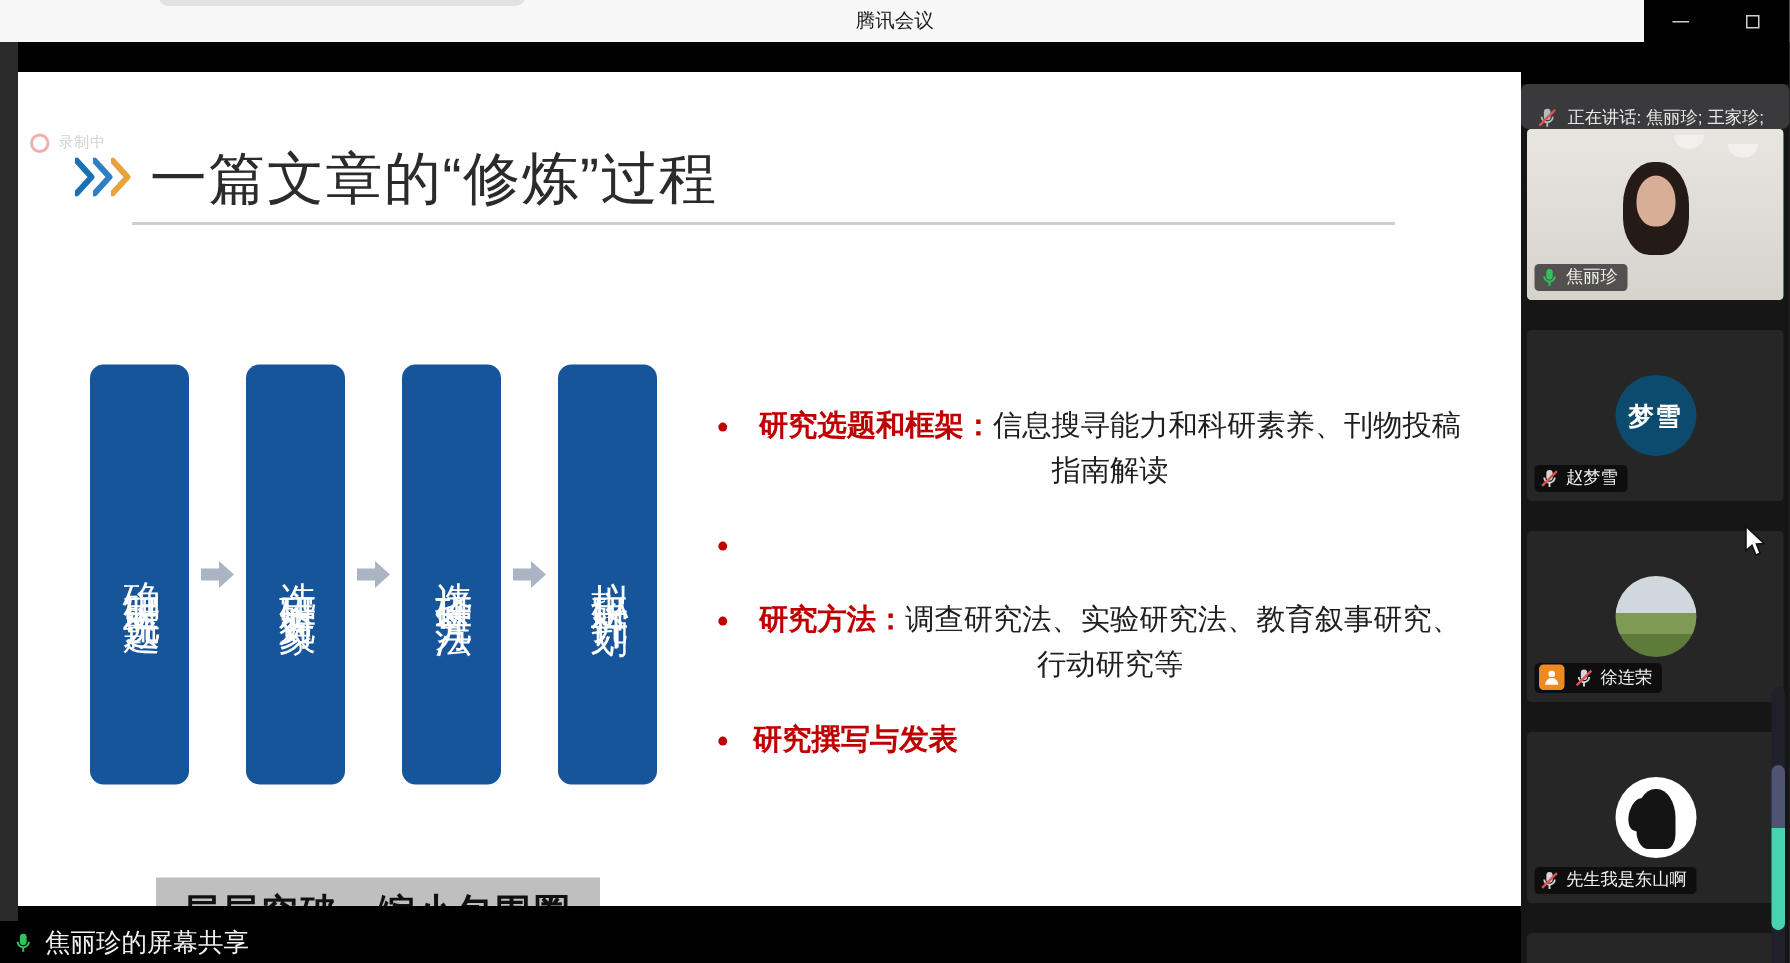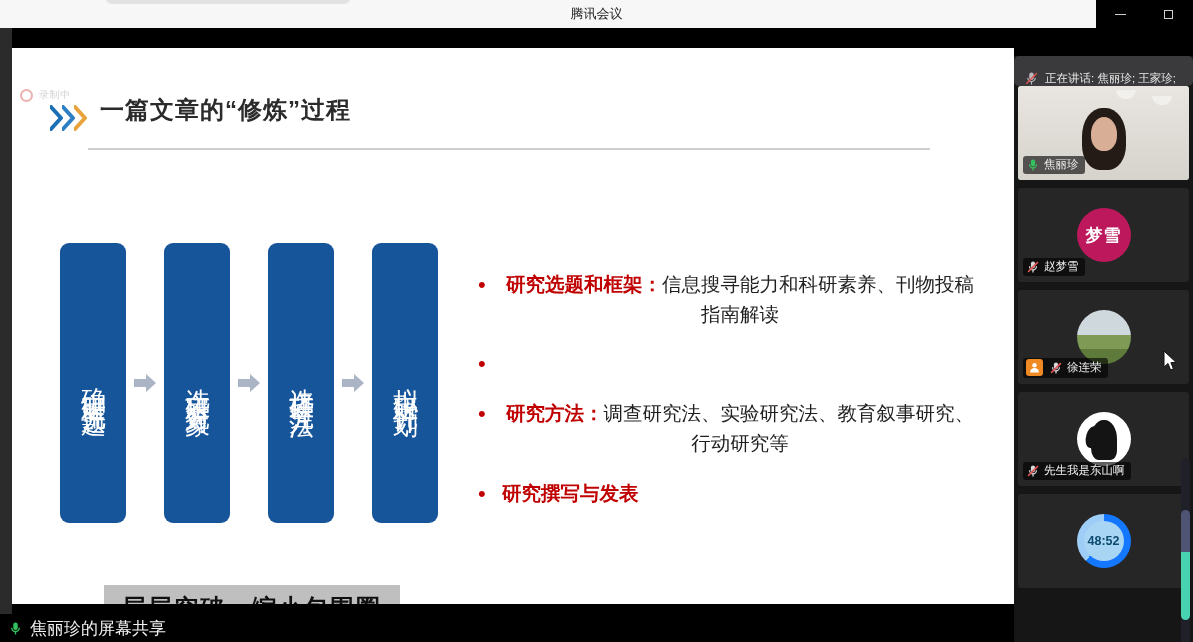--- a/index.html
+++ b/index.html
@@ -58,21 +58,21 @@
   }
   .rec-txt { font-size: 10px; color: #9a9a9a; letter-spacing: .5px; }
 
   
   .chevrons {
     position: absolute; left: 38px; top: 57px; display: flex; align-items: center;
   }
   .chev { width: 15px; height: 26px; margin-right: -3px; }
   .slide-title {
     position: absolute; left: 88px; top: 46px;
-    font-size: 24px; font-weight: bold; color: #2b2b2b;
+    font-size: 38px; font-weight: normal; color: #2b2b2b;
     letter-spacing: 1px; white-space: nowrap;
   }
   .title-rule {
     position: absolute; left: 76px; top: 100px; width: 842px; height: 2px;
     background: #cfcfcf;
   }
 
   
   .flow {
     position: absolute; left: 48px; top: 195px;
@@ -112,22 +112,22 @@
   }
   .speaking-pill {
     position: absolute; left: 1014px; top: 28px; width: 179px; height: 30px;
     background: #3a3a3c; border-radius: 5px;
     display: flex; align-items: flex-end; gap: 6px; padding-left: 10px;
   }
   .speaking-txt { font-size: 11.5px; color: #e8e8e8; white-space: nowrap; overflow: hidden; }
 
   .tiles { position: absolute; left: 1018px; top: 58px; width: 171px; }
   .tile {
-    position: relative; width: 171px; height: 94px; background: #262626;
-    border-radius: 3px; margin-bottom: 8px; overflow: hidden;
+    position: relative; width: 171px; height: 114px; background: #262626;
+    border-radius: 3px; margin-bottom: 20px; overflow: hidden;
   }
   .tile.active { outline: 2px solid #2aab5a; outline-offset: -2px; }
 
   .namebar {
     position: absolute; left: 5px; bottom: 6px;
     display: flex; align-items: center; gap: 4px;
     background: rgba(0,0,0,.62); border-radius: 3px; padding: 1px 6px 2px 3px;
     max-width: 160px;
   }
   .nm { font-size: 11.5px; color: #f2f2f2; white-space: nowrap; }
@@ -135,21 +135,21 @@
     width: 17px; height: 17px; background: #ef8a23; border-radius: 3px;
     display: flex; align-items: center; justify-content: center; margin-right: 2px;
   }
 
   
   .av-circle {
     position: absolute; left: 50%; top: 50%; transform: translate(-50%,-50%);
     width: 54px; height: 54px; border-radius: 50%;
     display: flex; align-items: center; justify-content: center;
   }
-  .av-blue { background: #be185d; color:#fff; font-size: 17px; font-weight: bold; letter-spacing:1px;}
+  .av-blue { background: #0c4a6e; color:#fff; font-size: 17px; font-weight: bold; letter-spacing:1px;}
   .av-photo-jiao {
     position:absolute; inset:0;
     background:
       radial-gradient(circle at 53% 46%, #3a2a24 0 13%, transparent 13.5%),
       linear-gradient(#e9e6e1, #d6d2cc);
   }
   .face {
     position:absolute; left:50%; top:22px; transform:translateX(-50%);
     width:44px; height:62px; border-radius:46% 46% 40% 40%;
     background:#241a16;

